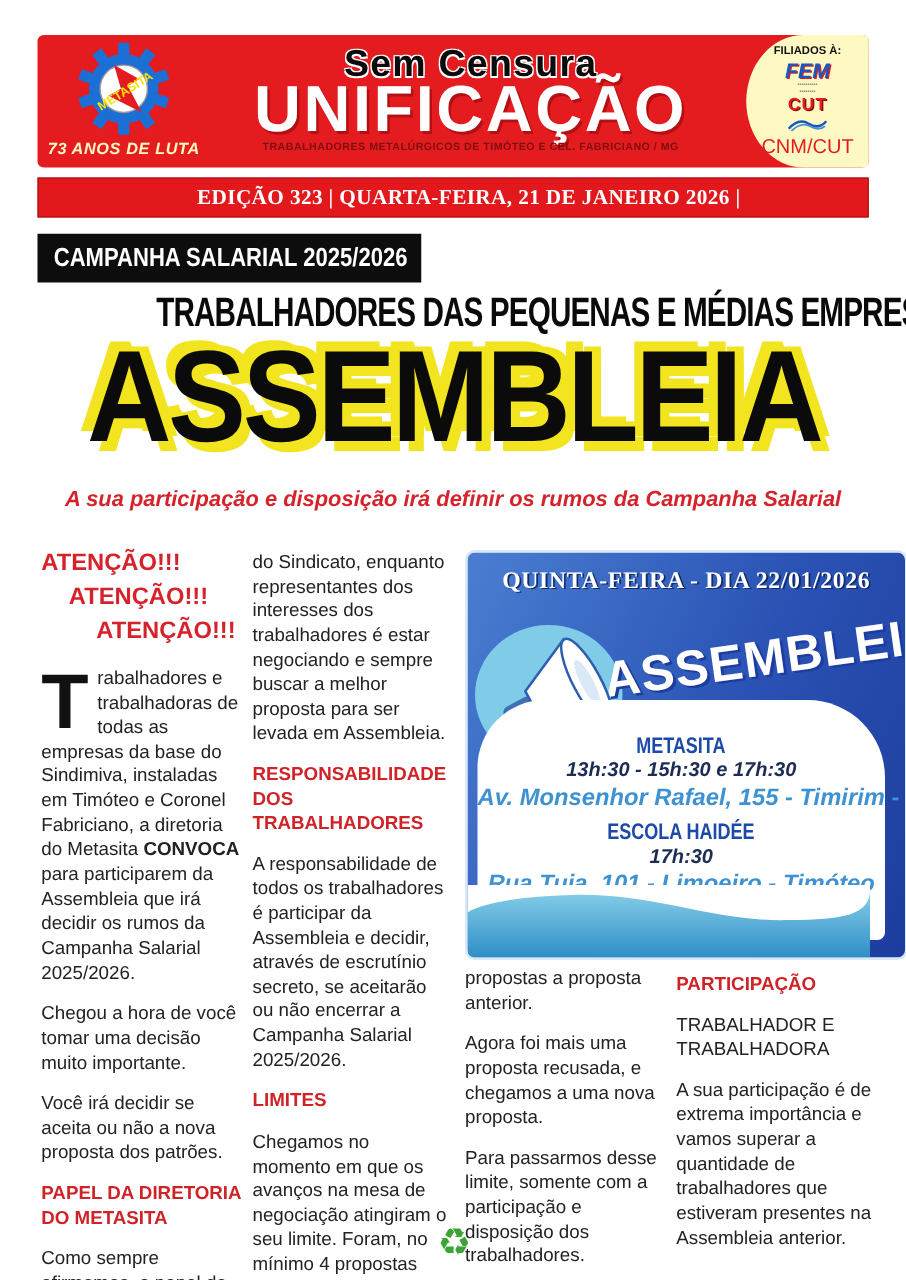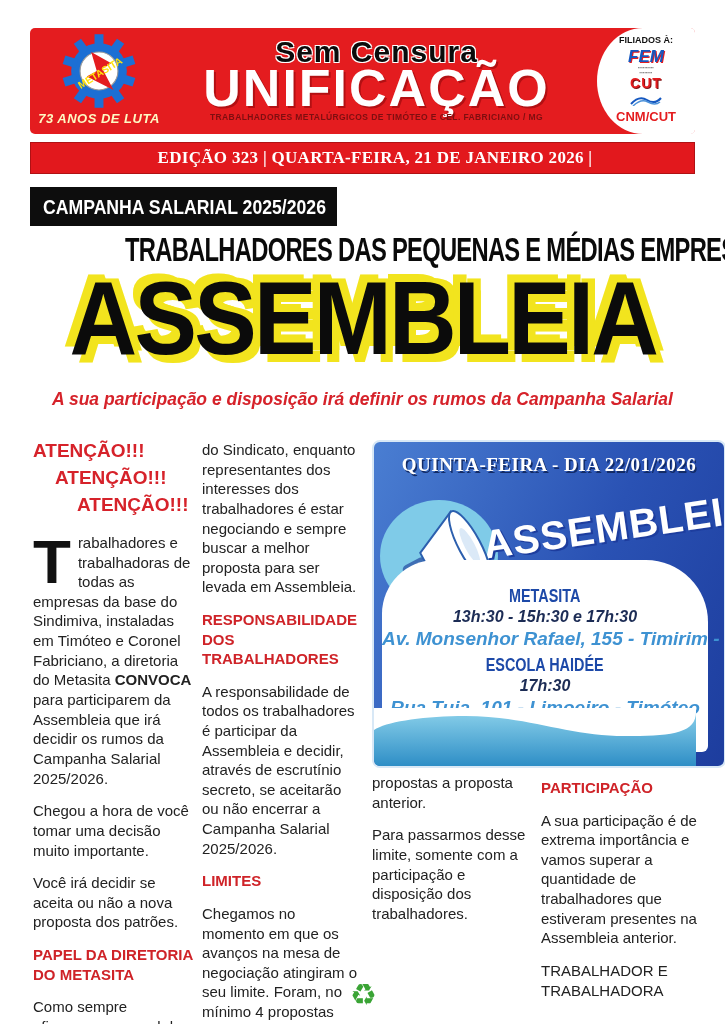--- a/index.html
+++ b/index.html
@@ -10,30 +10,30 @@
   .banner{position:absolute;left:30px;top:28px;width:665px;height:106px;background:#e41c1f;border-radius:5px;}
   .logo-block{position:absolute;left:8px;top:4px;width:122px;height:100px;text-align:center;}
   .logo-anos{position:absolute;left:0;right:0;bottom:6px;color:#fef9c3;font-size:13px;font-weight:bold;
              font-style:italic;letter-spacing:.5px;white-space:nowrap;}
   .banner-center{position:absolute;left:132px;right:104px;top:0;height:100%;text-align:center;}
   .sem-censura{margin-top:7px;color:#0b0b0b;font-size:30px;font-weight:800;letter-spacing:1px;
                text-shadow:1px 1px 0 #fff,-1px -1px 0 #fff,1px -1px 0 #fff,-1px 1px 0 #fff;}
   .unificacao{margin-top:-7px;color:#ffffff;font-size:52px;font-weight:900;letter-spacing:2px;line-height:1;
               text-shadow:2px 2px 0 #b31013;}
   .banner-sub{margin-top:-2px;color:#7e0e10;font-size:8.5px;font-weight:bold;letter-spacing:.4px;white-space:nowrap;}
-  .affil{position:absolute;right:0;top:0;bottom:0;width:98px;background:#ffffff;
+  .affil{position:absolute;right:0;top:0;bottom:0;width:98px;background:#fef9c3;
          border-radius:52px 5px 5px 52px / 60px 5px 5px 60px;text-align:center;padding-top:7px;box-sizing:border-box;}
   .affil-label{font-size:9px;font-weight:bold;color:#111;}
   .fem{color:#1558c0;font-size:17px;font-weight:900;font-style:italic;line-height:1;margin-top:3px;
        text-shadow:1px 1px 0 #e41c1f;}
   .fem-cap{font-size:4.5px;color:#888;line-height:1.2;}
   .cut{color:#e41c1f;font-size:14px;font-weight:900;letter-spacing:1px;line-height:1.1;
        text-shadow:1px 1px 0 #7e0e10;}
   .cnm{margin-top:1px;}
-  .cnm-label{color:#e41c1f;font-size:13px;font-weight:700;line-height:1;}
+  .cnm-label{color:#e41c1f;font-size:16px;font-weight:400;line-height:1;}
 
   
   .edition{position:absolute;left:30px;top:142px;width:665px;height:32px;background:#e2181d;border:1px solid #b01114;
            box-sizing:border-box;color:#fff;font-family:"Liberation Serif",serif;font-weight:bold;font-size:17px;
            text-align:center;line-height:30px;letter-spacing:.3px;padding-left:25px;}
 
   
   .badge{position:absolute;left:30px;top:187px;width:307px;height:39px;background:#0d0d0d;color:#fff;
          font-size:21px;font-weight:bold;line-height:39px;padding-left:13px;box-sizing:border-box;white-space:nowrap;}
   .badge .cond{transform-origin:left center;}
@@ -194,23 +194,24 @@
             <stop offset="1" stop-color="#2e8ec6"></stop>
         </linearGradient>
       </defs>
       <rect x="0" y="0" width="322" height="58" fill="url(#wg)"></rect>
       <path d="M0,0 L322,0 L322,4 C322,24 300,28 258,28 C196,30 150,6 84,8 C44,9 12,14 0,22 Z" fill="#ffffff"></path>
     </svg>
   </div>
 
   <div class="col" style="left:372px;top:773px;width:158px;">
     <p>propostas a proposta anterior.</p>
+    <p>Agora foi mais uma proposta recusada, e chegamos a uma nova proposta.</p>
     <p>Para passarmos desse limite, somente com a participação e disposição dos trabalhadores.</p>
   </div>
 
   <div class="col" style="left:541px;top:778px;width:156px;">
     <p class="redhead">PARTICIPAÇÃO</p>
+    <p>TRABALHADOR E TRABALHADORA</p>
     <p>A sua participação é de extrema importância e vamos superar a quantidade de trabalhadores que  estiveram presentes na Assembleia anterior.</p>
-    <p>TRABALHADOR E TRABALHADORA</p>
   </div>
 
   <div class="recycle">♻</div>
 </div>
 
 </body></html>

